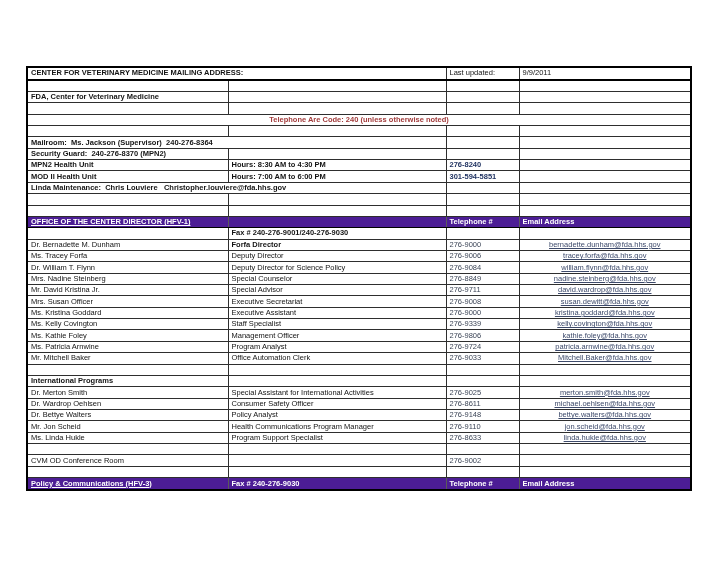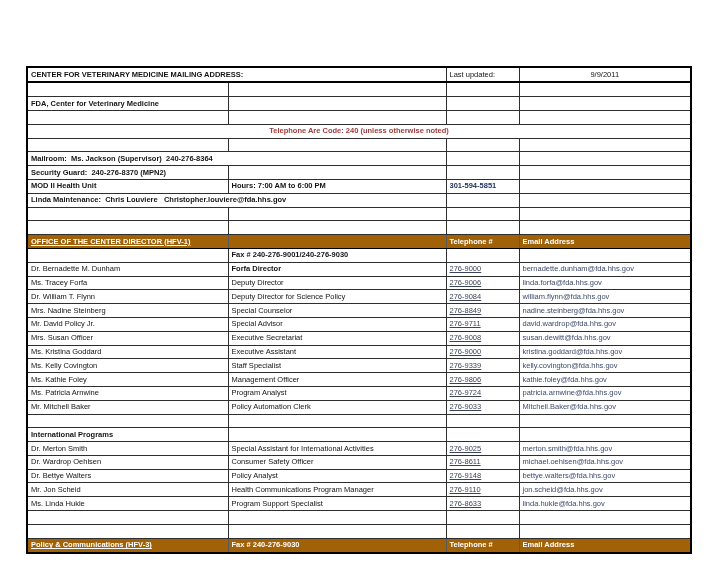--- a/index.html
+++ b/index.html
@@ -1,33 +1,33 @@
 <!DOCTYPE html>
 <html><head>
 <meta charset="utf-8">
 <style>
   html,body{margin:0;padding:0;background:#ffffff;}
   body{width:728px;height:563px;position:relative;overflow:hidden;
        font-family:"Liberation Sans",sans-serif;}
   .sheet{position:absolute;left:26px;top:66px;}
-  table{border-collapse:collapse;table-layout:fixed;width:664px;height:488px;
+  table{border-collapse:collapse;table-layout:fixed;width:664px;height:425px;
         border:2px solid #000;}
   td{border:1px solid #2e2e2e;font:7.5px/1.05 "Liberation Sans",sans-serif;
      color:#141414;padding:0 3px;vertical-align:middle;overflow:hidden;
      white-space:pre;height:9px;}
   tr.thick td{border-bottom-width:2px;border-bottom-color:#000;}
-  tr.gray td{background:#a16207;color:#ffffff;font-weight:bold;
+  tr.gray td{background:#4c1d95;color:#ffffff;font-weight:bold;
              border-color:#5a5a5a;border-top:1px solid #000;border-bottom:1px solid #000;}
   td.b{font-weight:bold;}
   td.u{font-weight:bold;text-decoration:underline;}
   td.red{color:#a23c3c;font-weight:bold;text-align:center;margin-left:25px;}
   td.navy{color:#1b2e5e;font-weight:bold;}
-  td.ph{color:#3c4557;text-decoration:underline;}
-  td.lnk{color:#3d4a6b;}
-  td.right{text-align:center;}
+  td.ph{color:#3c4557;}
+  td.lnk{color:#3d4a6b;text-decoration:underline;text-align:center;}
+  td.right{text-align:left;}
 </style>
 </head>
 <body>
 
 <div class="sheet">
   <table id="dir-table">
     <colgroup id="cols">
         <col style="width: 201px;">
         <col style="width: 218px;">
         <col style="width: 73px;">
@@ -71,20 +71,26 @@
           <td></td>
           <td></td>
         </tr>
         <tr class="">
           <td class="b">Security Guard:  240-276-8370 (MPN2)</td>
           <td></td>
           <td></td>
           <td></td>
         </tr>
         <tr class="">
+          <td class="b">MPN2 Health Unit</td>
+          <td class="b">Hours: 8:30 AM to 4:30 PM</td>
+          <td class="navy">276-8240</td>
+          <td></td>
+        </tr>
+        <tr class="">
           <td class="b">MOD II Health Unit</td>
           <td class="b">Hours: 7:00 AM to 6:00 PM</td>
           <td class="navy">301-594-5851</td>
           <td></td>
         </tr>
         <tr class="">
           <td colspan="2" class="b">Linda Maintenance:  Chris Louviere   Christopher.louviere@fda.hhs.gov</td>
           <td></td>
           <td></td>
         </tr>
@@ -115,36 +121,36 @@
         <tr class="">
           <td>Dr. Bernadette M. Dunham</td>
           <td class="b">Forfa Director</td>
           <td class="ph">276-9000</td>
           <td class="lnk">bernadette.dunham@fda.hhs.gov</td>
         </tr>
         <tr class="">
           <td>Ms. Tracey Forfa</td>
           <td>Deputy Director</td>
           <td class="ph">276-9006</td>
-          <td class="lnk">linda.forfa@fda.hhs.gov</td>
+          <td class="lnk">tracey.forfa@fda.hhs.gov</td>
         </tr>
         <tr class="">
           <td>Dr. William T. Flynn</td>
           <td>Deputy Director for Science Policy</td>
           <td class="ph">276-9084</td>
           <td class="lnk">william.flynn@fda.hhs.gov</td>
         </tr>
         <tr class="">
           <td>Mrs. Nadine Steinberg</td>
           <td>Special Counselor</td>
           <td class="ph">276-8849</td>
           <td class="lnk">nadine.steinberg@fda.hhs.gov</td>
         </tr>
         <tr class="">
-          <td>Mr. David Policy Jr.</td>
+          <td>Mr. David Kristina Jr.</td>
           <td>Special Advisor</td>
           <td class="ph">276-9711</td>
           <td class="lnk">david.wardrop@fda.hhs.gov</td>
         </tr>
         <tr class="">
           <td>Mrs. Susan Officer</td>
           <td>Executive Secretariat</td>
           <td class="ph">276-9008</td>
           <td class="lnk">susan.dewitt@fda.hhs.gov</td>
         </tr>
@@ -167,21 +173,21 @@
           <td class="lnk">kathie.foley@fda.hhs.gov</td>
         </tr>
         <tr class="">
           <td>Ms. Patricia Arnwine</td>
           <td>Program Analyst</td>
           <td class="ph">276-9724</td>
           <td class="lnk">patricia.arnwine@fda.hhs.gov</td>
         </tr>
         <tr class="">
           <td>Mr. Mitchell Baker</td>
-          <td>Policy Automation Clerk</td>
+          <td>Office Automation Clerk</td>
           <td class="ph">276-9033</td>
           <td class="lnk">Mitchell.Baker@fda.hhs.gov</td>
         </tr>
         <tr class="">
           <td></td>
           <td></td>
           <td></td>
           <td></td>
         </tr>
         <tr class="">
@@ -217,20 +223,26 @@
         <tr class="">
           <td>Ms. Linda Hukle</td>
           <td>Program Support Specialist</td>
           <td class="ph">276-8633</td>
           <td class="lnk">linda.hukle@fda.hhs.gov</td>
         </tr>
         <tr class="">
           <td></td>
           <td></td>
           <td></td>
+          <td></td>
+        </tr>
+        <tr class="">
+          <td>CVM OD Conference Room</td>
+          <td></td>
+          <td class="ph">276-9002</td>
           <td></td>
         </tr>
         <tr class="">
           <td></td>
           <td></td>
           <td></td>
           <td></td>
         </tr>
         <tr class="gray">
           <td class="u">Policy &amp; Communications (HFV-3)</td>

